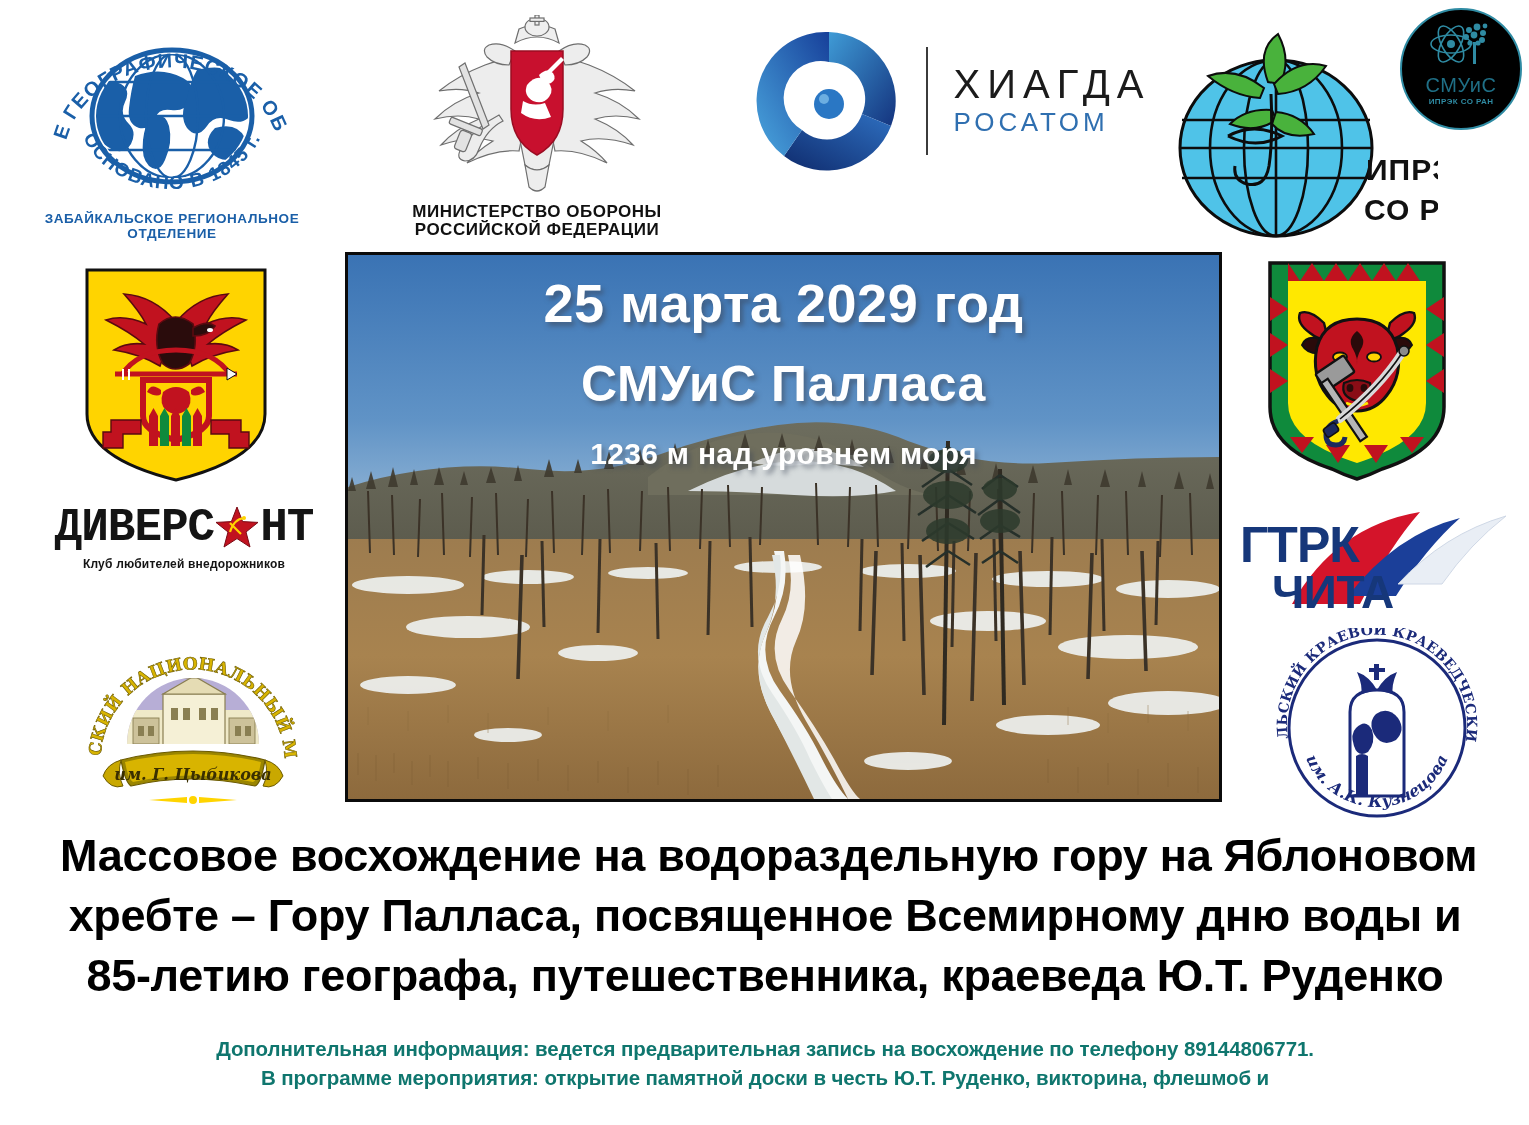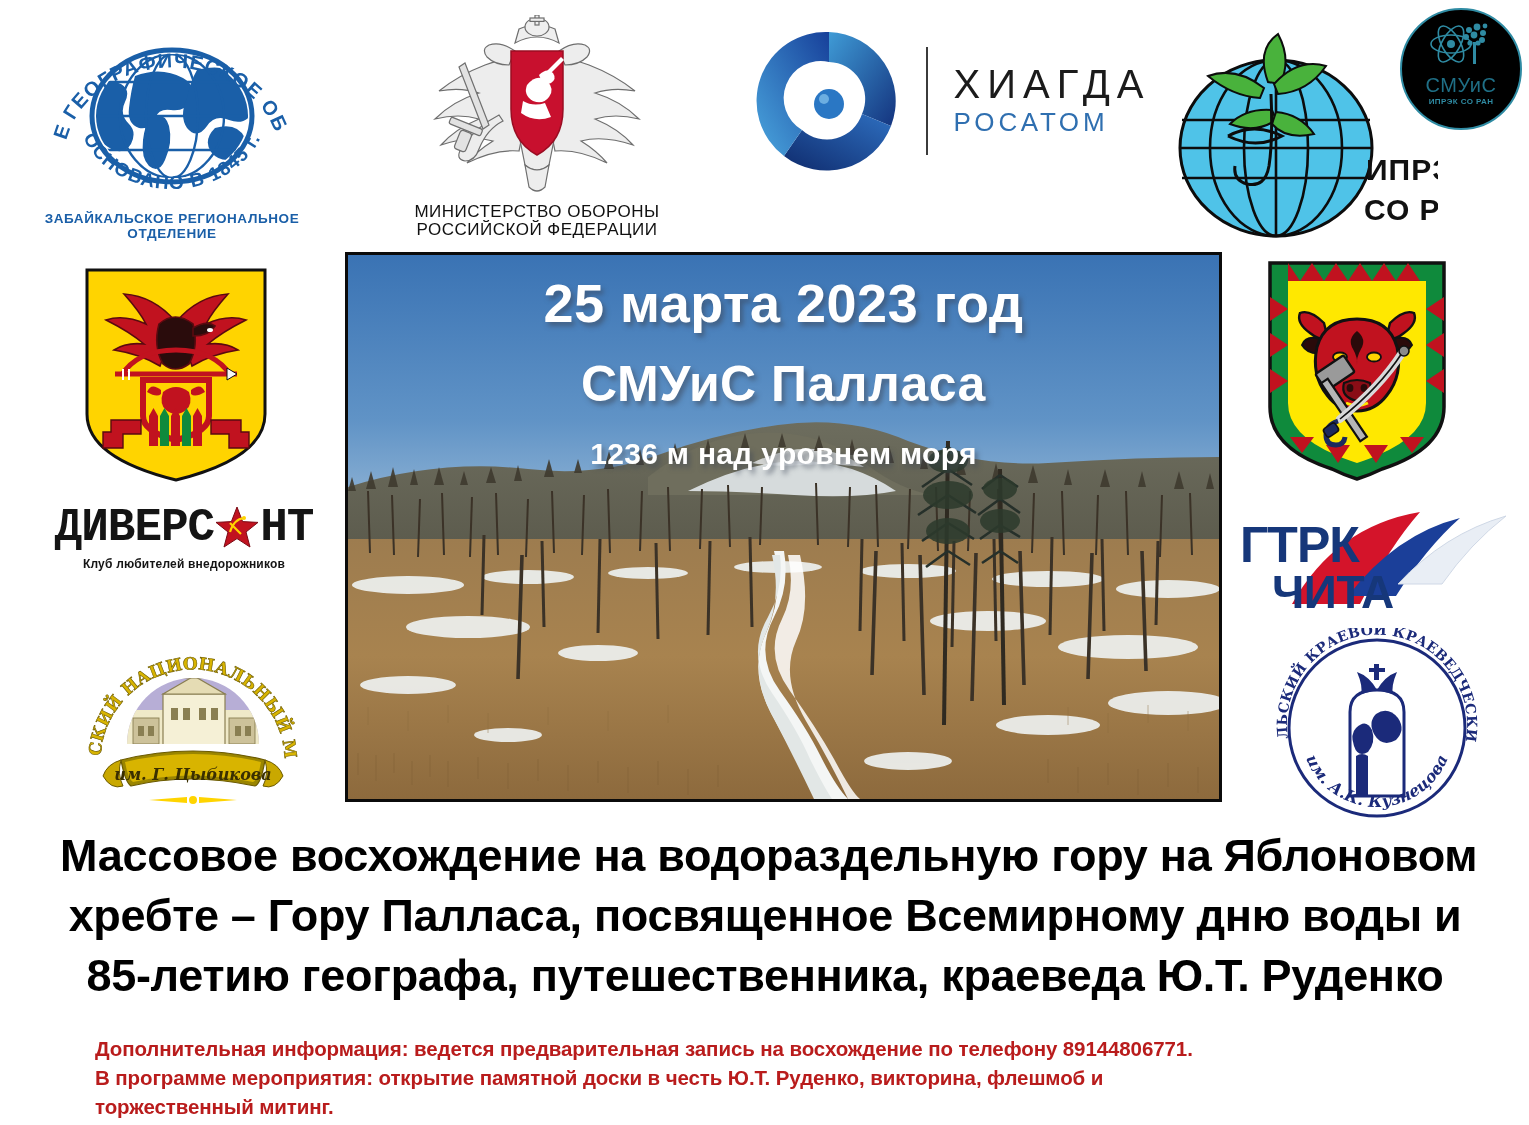--- a/index.html
+++ b/index.html
@@ -5,21 +5,21 @@
   html,body{margin:0;padding:0;background:#fff;}
   body{
     width:1529px;height:1125px;position:relative;overflow:hidden;
     font-family:"Liberation Sans","DejaVu Sans",sans-serif;
     background:#ffffff;
   }
   .poster{position:absolute;inset:0;}
 
   
   .logo{position:absolute;display:flex;flex-direction:column;align-items:center;justify-content:center;}
-  .logo-caption{text-align:center;font-weight:400;color:#1a1a1a;line-height:1.05;}
+  .logo-caption{text-align:center;font-weight:700;color:#1a1a1a;line-height:1.05;}
 
   
   #rgo{left:22px;top:8px;width:300px;height:245px;}
   .rgo-globe{position:relative;width:250px;height:190px;}
   .rgo-cap{font-size:13.5px;letter-spacing:.6px;color:#1a5fa8;font-weight:700;margin-top:2px;}
 
   
   #mod{left:372px;top:4px;width:330px;height:246px;}
   .mod-cap{font-size:17px;letter-spacing:.5px;color:#111;margin-top:4px;}
 
@@ -71,22 +71,22 @@
   .pt-date{font-size:54px;line-height:1.05;letter-spacing:.5px;}
   .pt-place{font-size:50px;line-height:1.05;margin-top:26px;letter-spacing:.5px;}
   .pt-alt{font-size:30px;line-height:1.05;margin-top:28px;letter-spacing:.3px;}
 
   
   #headline{position:absolute;left:60px;top:826px;width:1410px;text-align:center;
      font-size:45px;font-weight:700;color:#000;line-height:1.33;letter-spacing:-.3px;}
   #headline div{white-space:nowrap;}
 
   
-  #footer{position:absolute;left:95px;top:1034px;width:1340px;
-     font-size:20.5px;font-weight:700;color:#b91c1c;line-height:1.42;letter-spacing:-.1px;}
+  #footer{position:absolute;left:95px;top:1034px;width:1340px;text-align:center;
+     font-size:20.5px;font-weight:700;color:#0f766e;line-height:1.42;letter-spacing:-.1px;}
 </style>
 </head>
 <body>
 
 <div class="poster">
 
   <div class="logo" id="rgo">
     <div class="rgo-globe">
       <svg width="250" height="190" viewBox="0 0 250 190">
         <defs>
@@ -624,31 +624,30 @@
                  M310,530 v-24 M340,540 v-26 M370,532 v-22 M700,528 v-24 M730,538 v-26 M760,530 v-22
                  M790,540 v-26 M820,532 v-24 M850,538 v-26"></path>
       </g>
       <g stroke="#8a6a3c" stroke-width="1" opacity=".45">
         <path d="M20,470 v-18 M60,476 v-20 M100,468 v-18 M140,478 v-20 M200,470 v-18 M260,476 v-20
                  M320,468 v-18 M720,470 v-18 M760,478 v-20 M800,468 v-18 M840,476 v-20"></path>
       </g>
     </svg>
 
     <div class="photo-text">
-      <div class="pt-date">25 марта 2023 год</div>
+      <div class="pt-date">25 марта 2029 год</div>
       <div class="pt-place">СМУиС Палласа</div>
       <div class="pt-alt">1236 м над уровнем моря</div>
     </div>
   </div>
 
   <div id="headline">
     <div>Массовое восхождение на водораздельную гору на Яблоновом</div>
     <div>хребте – Гору Палласа, посвященное Всемирному дню воды и</div>
     <div>85-летию географа, путешественника, краеведа Ю.Т. Руденко</div>
   </div>
 
   <div id="footer">
     <div>Дополнительная информация: ведется предварительная запись на восхождение по телефону 89144806771.</div>
     <div>В программе мероприятия: открытие памятной доски в честь Ю.Т. Руденко, викторина, флешмоб и</div>
-    <div>торжественный митинг.</div>
   </div>
 
 </div>
 
 </body></html>

